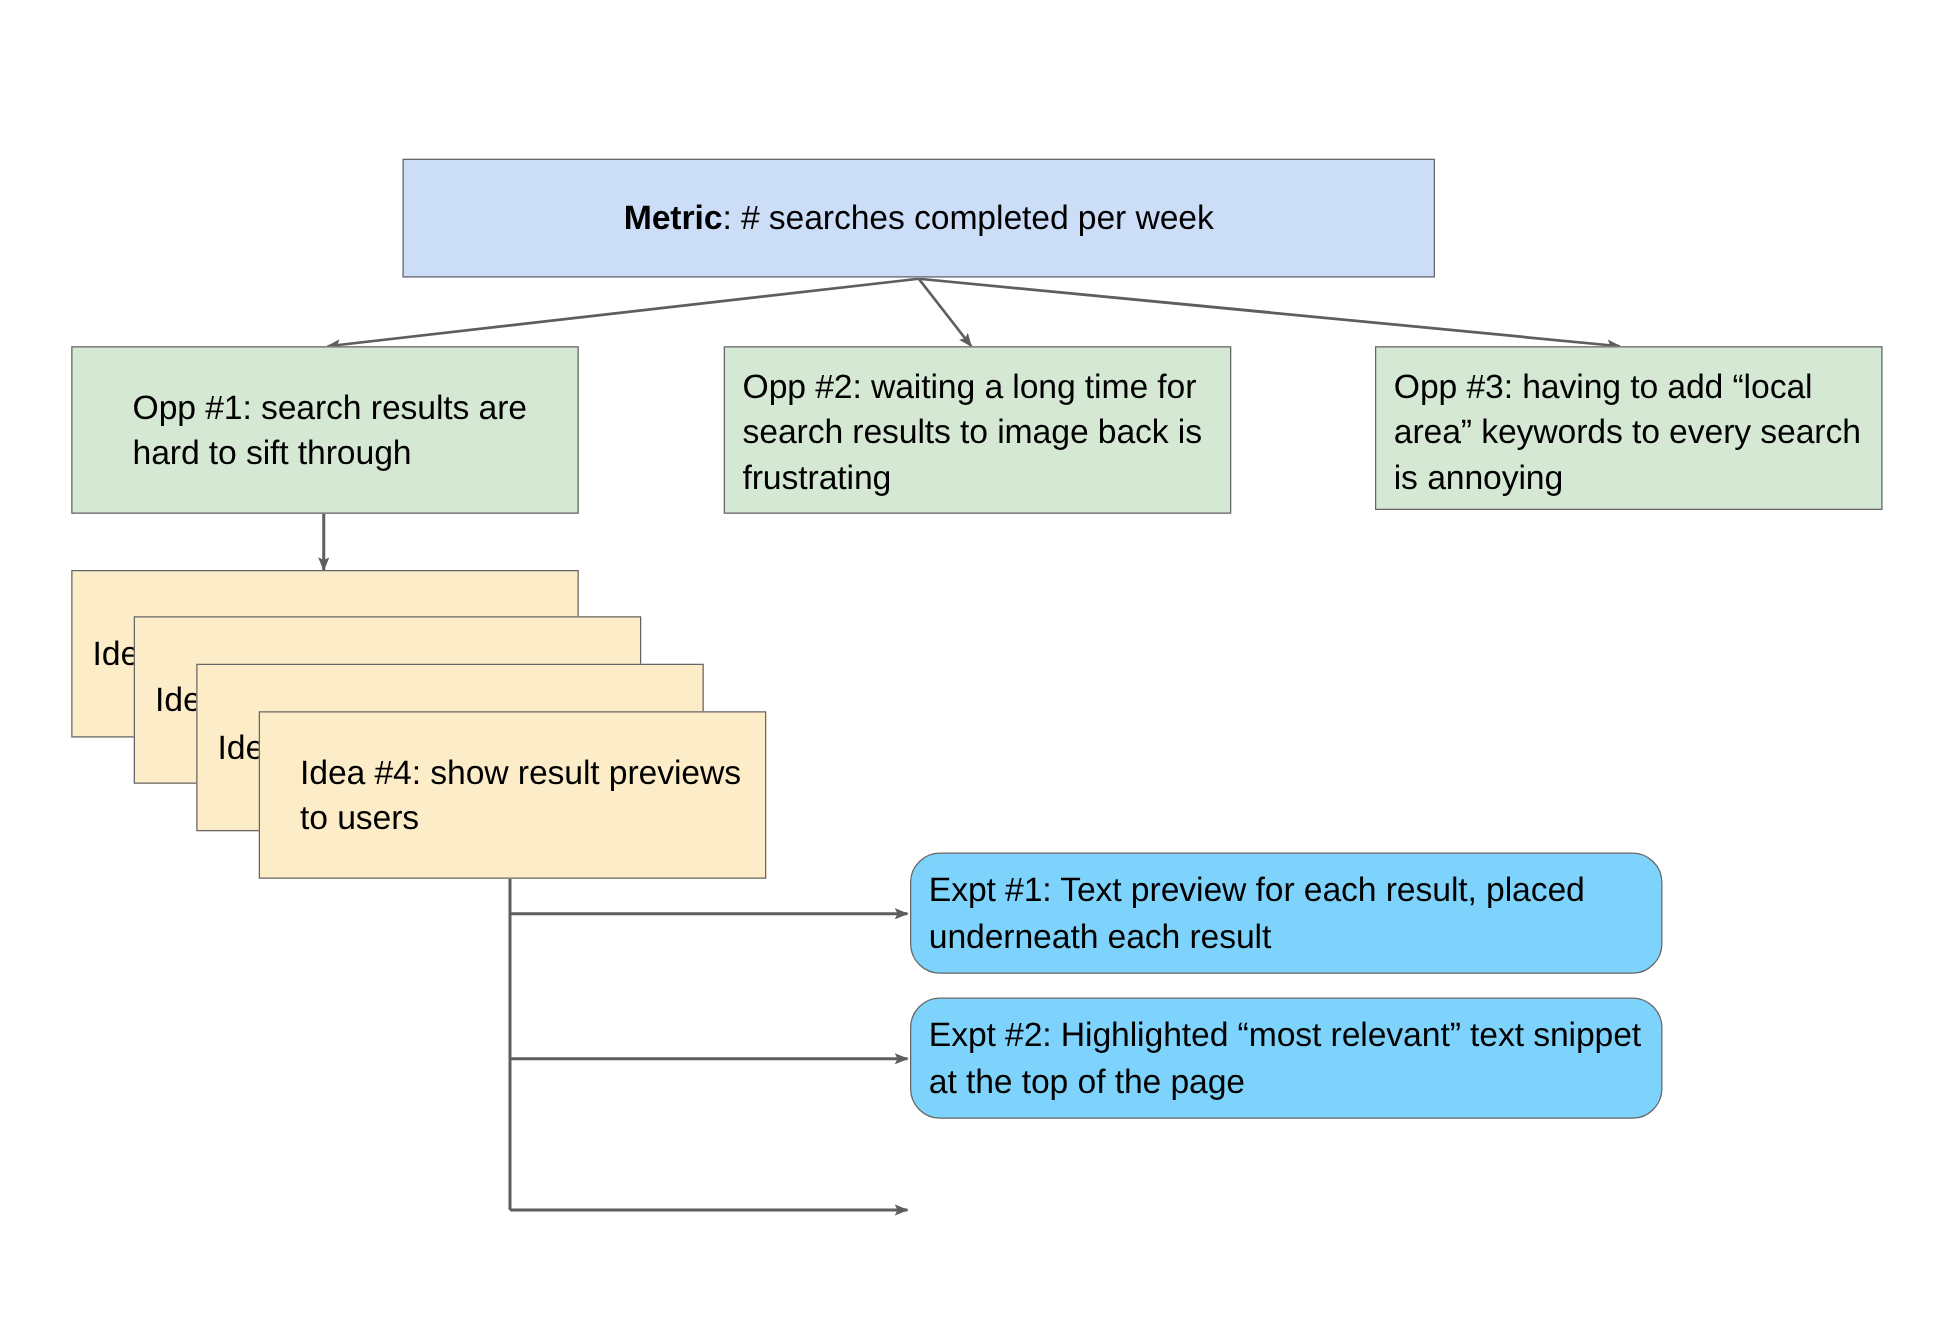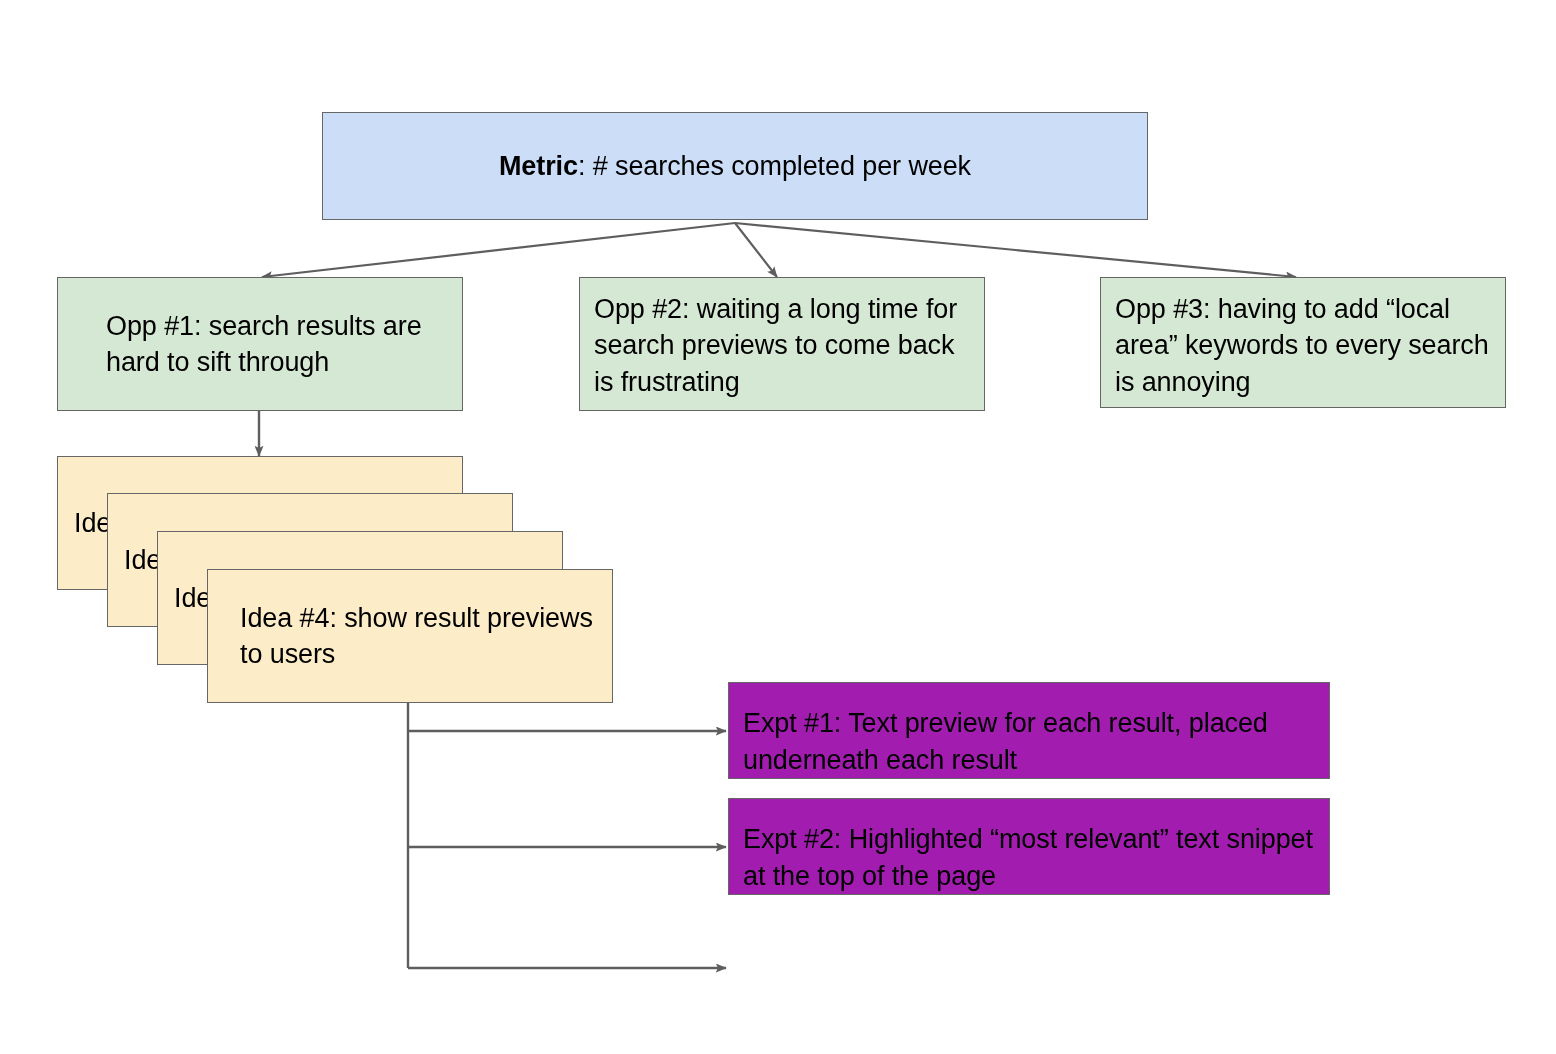--- a/index.html
+++ b/index.html
@@ -35,23 +35,23 @@
     border: 1.6px solid #666666;
     font-size: 27px;
     line-height: 1.35;
     letter-spacing: -0.1px;
     color: #000000;
   }
   
   .metric {
     background: #cbddf7;
     left: 322px;
-    top: 112px;
+    top: 127px;
     width: 826px;
-    height: 108px;
+    height: 95px;
     display: flex;
     align-items: center;
     justify-content: center;
     text-align: right;
   }
   .metric .txt { padding: 0 12px; }
   .metric b { font-weight: bold; }
 
   
   .opp {
@@ -77,24 +77,25 @@
   }
   #idea1 { left: 57px;  top: 456px; width: 406px; height: 134px; z-index: 4; }
   #idea2 { left: 107px; top: 493px; width: 406px; height: 134px; z-index: 5; }
   #idea3 { left: 157px; top: 531px; width: 406px; height: 134px; z-index: 6; }
   #idea4 { left: 207px; top: 569px; width: 406px; height: 134px; z-index: 7; }
   #idea4 .txt { white-space: normal; margin-left: 16px; }
   .idea .txt { width: 100%; }
 
   
   .expt {
-    background: #a21caf;
+    background: #7dd3fc;
     display: flex;
-    align-items: flex-end;
+    align-items: center;
     padding: 0 14px;
+    border-radius: 24px;
   }
   .expt .txt { width: 100%; }
   #expt1 { left: 728px; top: 682px; width: 602px; height: 97px; }
   #expt2 { left: 728px; top: 798px; width: 602px; height: 97px; }
   #expt3 { left: 728px; top: 919px; width: 602px; height: 97px; }
 </style>
 </head>
 <body>
 
 <div id="canvas">
@@ -131,21 +132,21 @@
   </svg>
 
   <div class="node metric" id="metric">
     <div class="txt"><b>Metric</b><span>: # searches completed per week</span></div>
   </div>
 
   <div class="node opp" id="opp1">
     <div class="txt">Opp #1: search results are hard to sift through</div>
   </div>
   <div class="node opp" id="opp2">
-    <div class="txt">Opp #2: waiting a long time for search previews to come back is frustrating</div>
+    <div class="txt">Opp #2: waiting a long time for search results to image back is frustrating</div>
   </div>
   <div class="node opp" id="opp3">
     <div class="txt">Opp #3: having to add “local area” keywords to every search is annoying</div>
   </div>
 
   <div class="node idea" id="idea1">
     <div class="txt">Ide</div>
   </div>
   <div class="node idea" id="idea2">
     <div class="txt">Ide</div>

